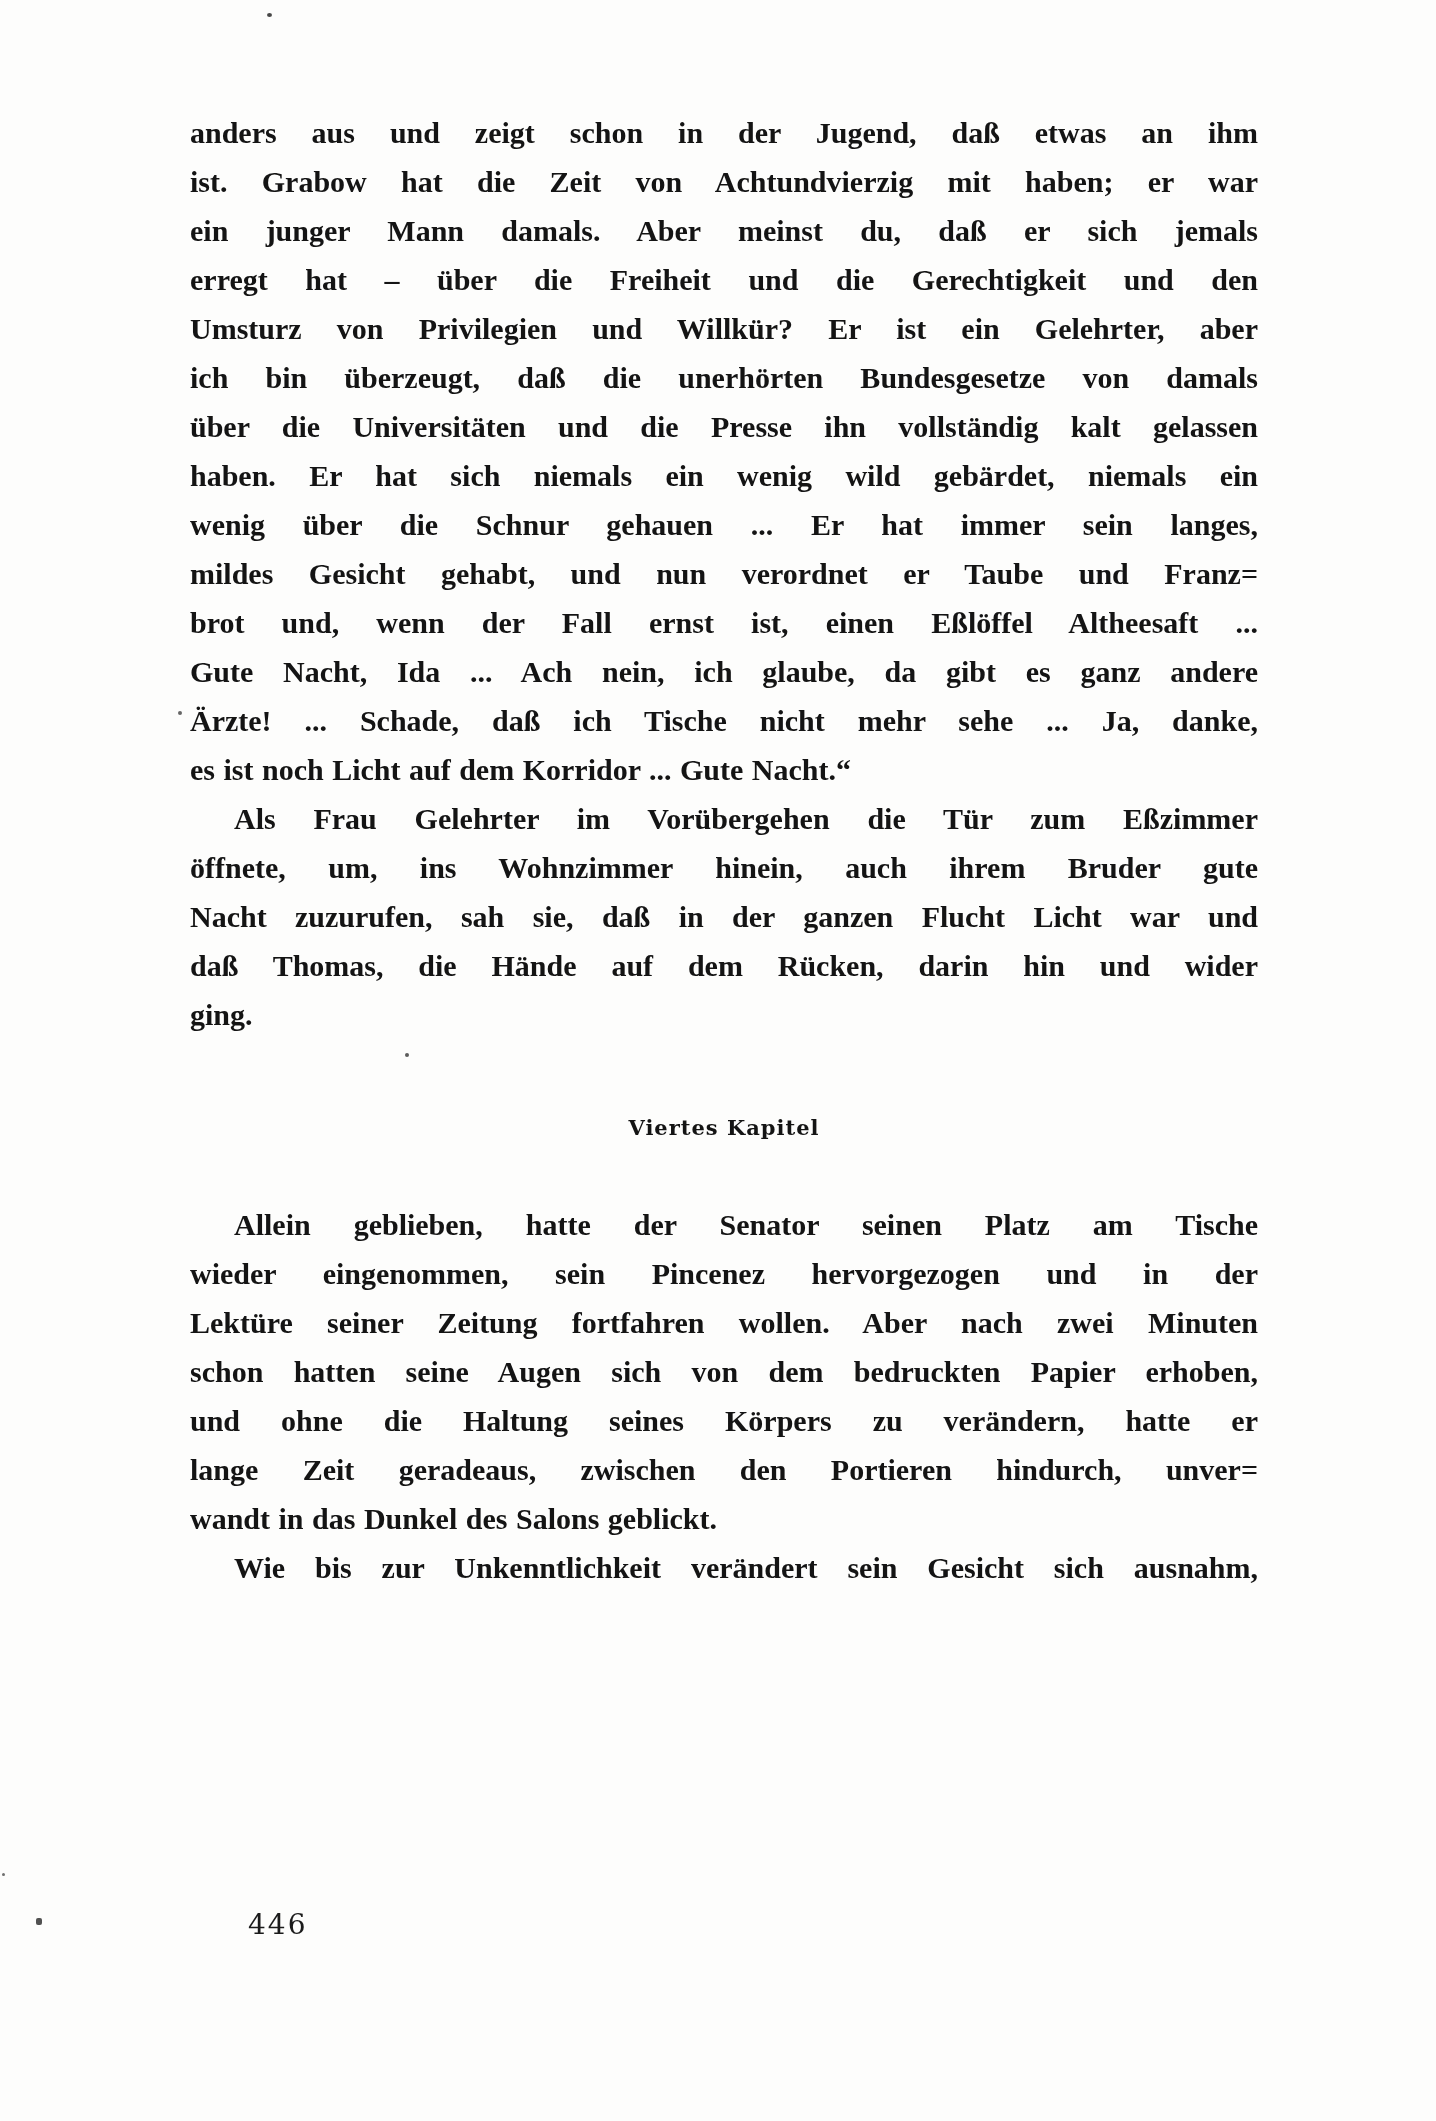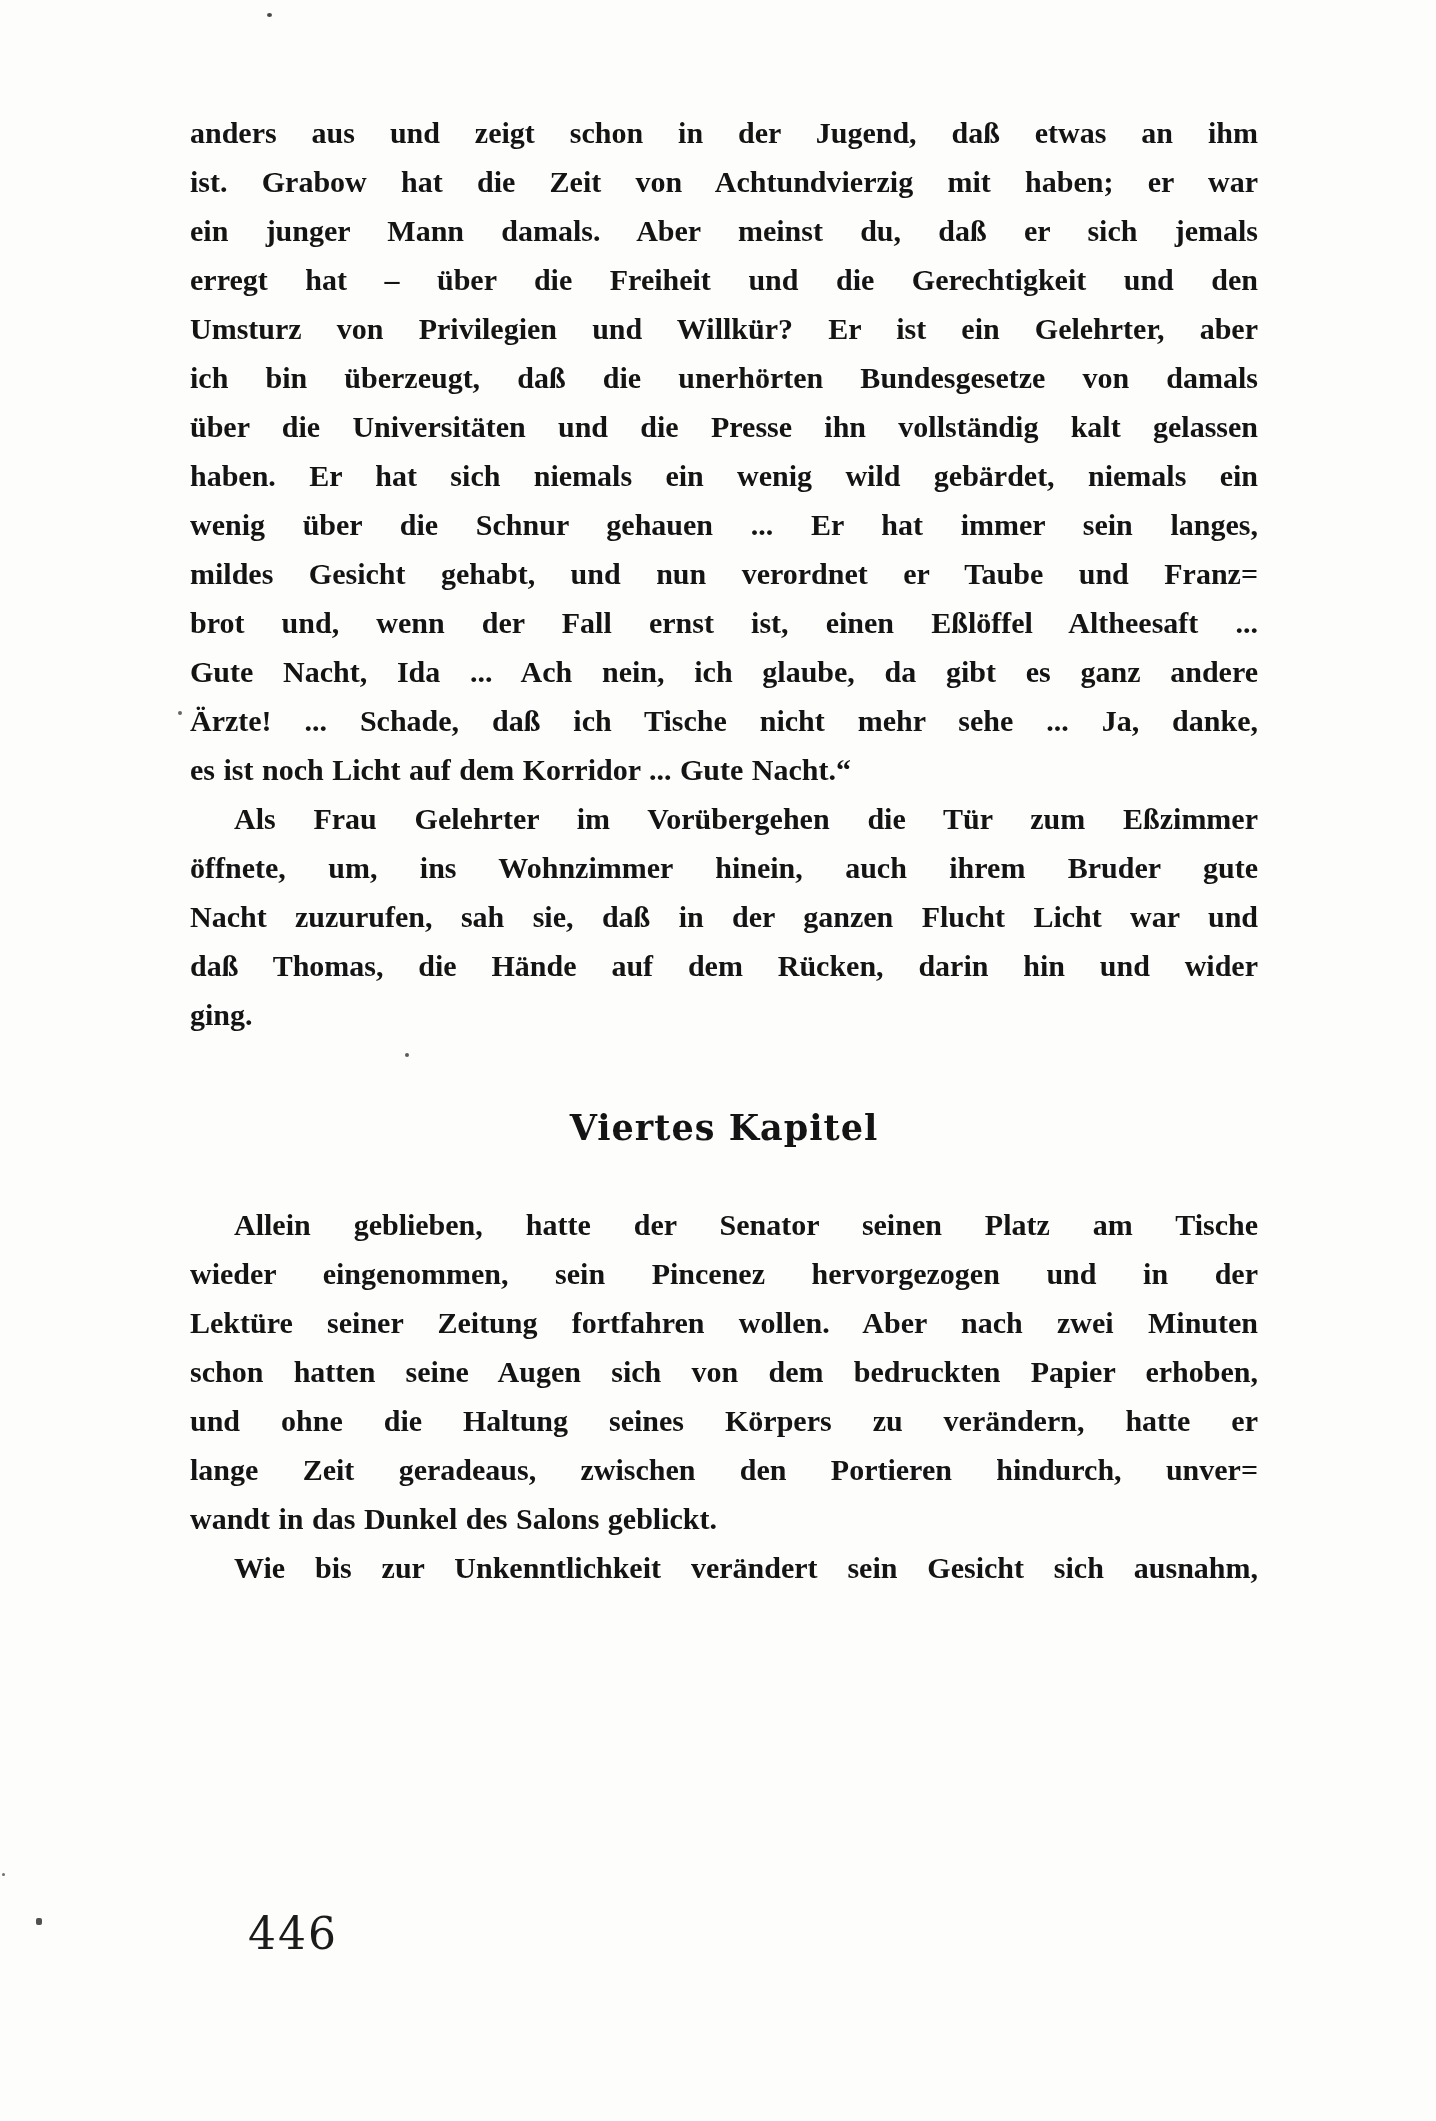--- a/index.html
+++ b/index.html
@@ -42,32 +42,32 @@
     word-spacing: 1px;
   }
   .line.indent {
     text-indent: 44px;
   }
   .line.last {
     text-align-last: left;
   }
   .chapter-heading {
     text-align: center;
-    font-size: 35px;
+    font-size: 21px;
     font-weight: 700;
     line-height: 49px;
     margin: 64px 0 48px 0;
     color: #141414;
     letter-spacing: 1px;
   }
   .page-number {
     position: absolute;
     left: 248px;
     top: 1908px;
-    font-size: 44px;
+    font-size: 28px;
     font-weight: 400;
     color: #1b1b1b;
     letter-spacing: 2px;
   }
   .speck {
     position: absolute;
     background: #333;
     border-radius: 50%;
   }
   .speck.s1 { left: 267px; top: 13px;   width: 5px; height: 4px; opacity: 0.9; }

